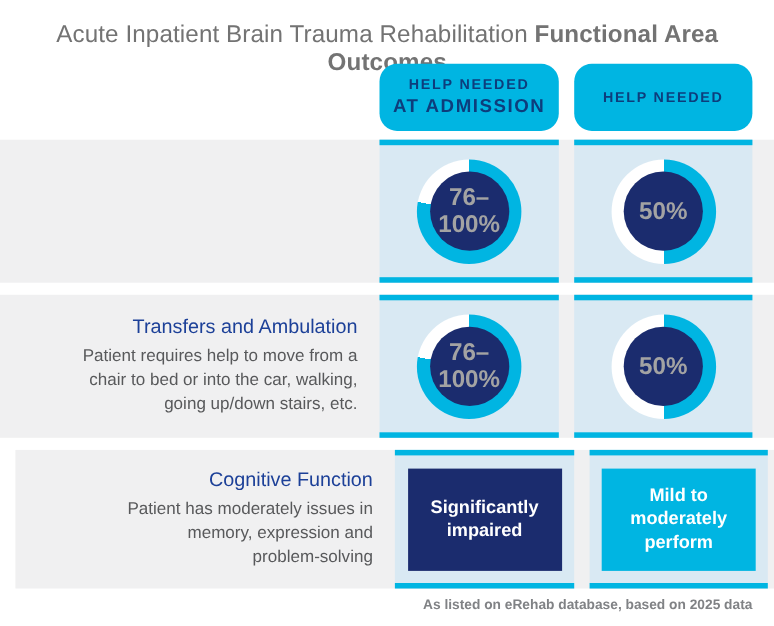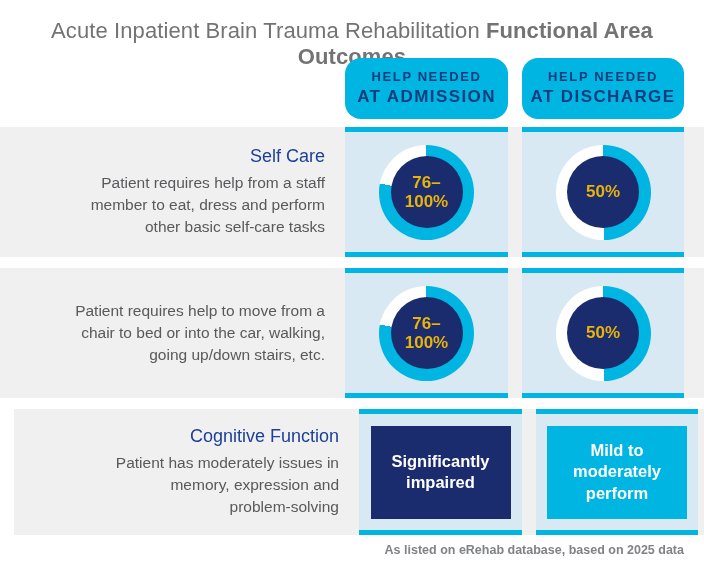--- a/index.html
+++ b/index.html
@@ -46,21 +46,21 @@
   .cell-adm { left:345px; width:163px; }
   .cell-dis { left:522px; width:162px;align-items:center; }
 
   .donut {
     width:95px; height:95px; border-radius:50%;
     display:flex; align-items:center; justify-content:center;
     background:#ffffff;
   }
   .donut-inner {
     width:72px; height:72px; border-radius:50%; background:#1B2C6E;
-    color:#eab308; font-weight:700; font-size:17px; line-height:1.12;
+    color:#a3a3a3; font-weight:700; font-size:22px; line-height:1.12;
     display:flex; align-items:center; justify-content:center;
     text-align:center; white-space:pre-line;
   }
   .impair-box {
     width:140px; height:93px;
     display:flex; align-items:center; justify-content:center;
     text-align:center; color:#ffffff; font-weight:700;
     font-size:16.5px; line-height:1.28; white-space:pre-line;
   }
   .impair-navy { background:#1B2C6E; }
@@ -80,45 +80,39 @@
     <span class="t-reg">Acute Inpatient Brain Trauma Rehabilitation</span>
     <span class="t-bold">Functional Area Outcomes</span>
   </div>
 
   <div class="col-header col-adm">
     <div class="h-line1">HELP NEEDED</div>
     <div class="h-line2">AT ADMISSION</div>
   </div>
   <div class="col-header col-dis">
     <div class="h-line1">HELP NEEDED</div>
-    <div class="h-line2">AT DISCHARGE</div>
   </div>
 
   <div class="row row-1">
-    <div class="row-text">
-      <div class="row-title">Self Care</div>
-      <div class="row-desc">Patient requires help from a staff
-member to eat, dress and perform
-other basic self-care tasks</div>
-    </div>
     <div class="cell cell-adm">
       <div class="donut" style="background: conic-gradient(rgb(0, 181, 226) 0%, rgb(0, 181, 226) 78%, rgb(255, 255, 255) 78%, rgb(255, 255, 255) 100%);">
         <div class="donut-inner">76–
 100%</div>
       </div>
     </div>
     <div class="cell cell-dis">
       <div class="donut" style="background: conic-gradient(rgb(0, 181, 226) 0%, rgb(0, 181, 226) 50%, rgb(255, 255, 255) 50%, rgb(255, 255, 255) 100%);">
         <div class="donut-inner">50%</div>
       </div>
     </div>
   </div>
 
   <div class="row row-2">
     <div class="row-text">
+      <div class="row-title">Transfers and Ambulation</div>
       <div class="row-desc">Patient requires help to move from a
 chair to bed or into the car, walking,
 going up/down stairs, etc.</div>
     </div>
     <div class="cell cell-adm">
       <div class="donut" style="background: conic-gradient(rgb(0, 181, 226) 0%, rgb(0, 181, 226) 78%, rgb(255, 255, 255) 78%, rgb(255, 255, 255) 100%);">
         <div class="donut-inner">76–
 100%</div>
       </div>
     </div>

